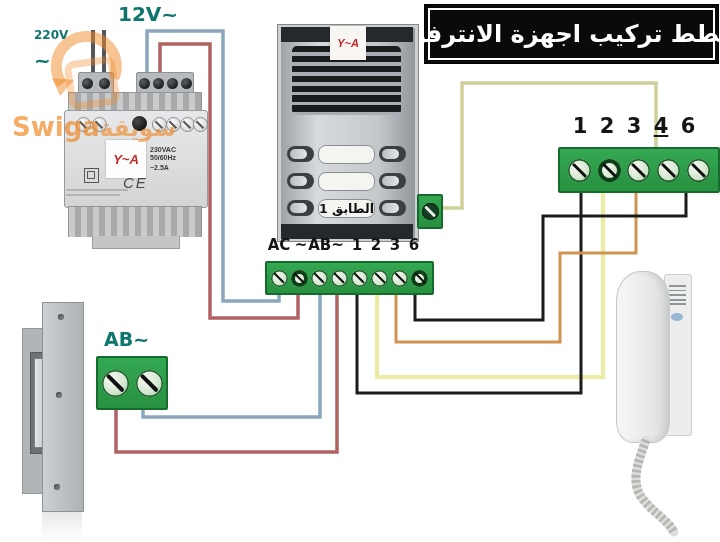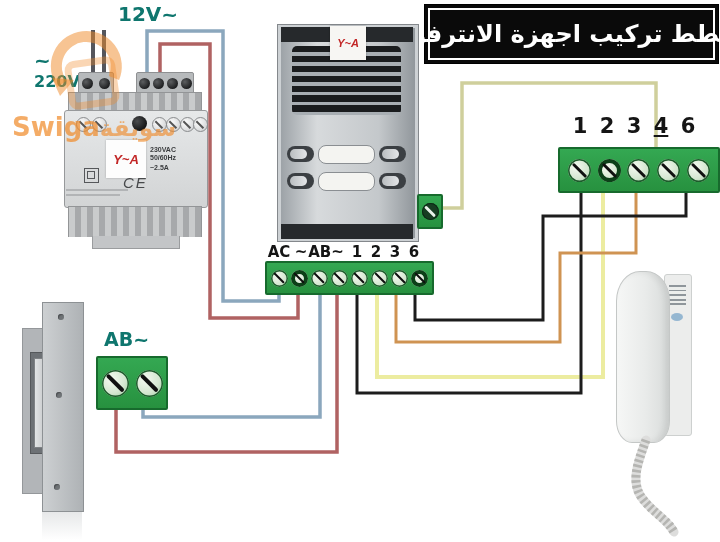--- a/index.html
+++ b/index.html
@@ -8,21 +8,21 @@
   .abs{position:absolute;}
   
   .title{left:424px;top:4px;width:293px;height:58px;background:#0a0a0a;
          outline:2px solid #fff;outline-offset:-6px;border:1px solid #000;
          display:flex;align-items:center;justify-content:center;}
   .title span{color:#fff;font-family:"DejaVu Sans",sans-serif;font-weight:bold;
               font-size:24px;direction:rtl;white-space:nowrap;}
   
   .lbl{color:#0f766e;font-family:"DejaVu Sans",sans-serif;font-weight:600;}
   .v12{left:118px;top:2px;font-size:20px;}
-  .v220{left:34px;top:28px;font-size:16px;margin-top:44px;}
+  .v220{left:34px;top:28px;font-size:12px;}
   .v220t{left:34px;top:48px;font-size:20px;}
   .ablbl{left:104px;top:328px;font-size:19px;font-weight:bold;}
   
   .tblock{background:linear-gradient(#34a852,#27913f);border:2px solid #176a2d;
           border-radius:2px;display:flex;align-items:center;justify-content:space-around;}
   .screw{display:inline-block;border-radius:50%;position:relative;
          background:radial-gradient(circle at 35% 35%,#f4f9f0,#d4e6d0 55%,#93c096);
          box-shadow:inset 0 0 0 1.5px #1c5c2b;}
   .screw::after{content:"";position:absolute;left:8%;top:44%;width:84%;height:13%;
          background:#101010;border-radius:2px;transform:rotate(45deg);}
@@ -33,21 +33,21 @@
   .main-block .screw{width:17px;height:17px;}
   .right-block{left:558px;top:147px;width:148px;height:42px;padding:0 5px;}
   .right-block .screw{width:23px;height:23px;}
   .ab-block{left:96px;top:356px;width:68px;height:50px;}
   .ab-block .screw{width:27px;height:27px;}
   .mini-conn{left:417px;top:194px;width:22px;height:31px;}
   .mini-conn .screw{width:17px;height:17px;}
   
   .tlabel{position:absolute;text-align:center;font-family:"DejaVu Sans",sans-serif;
           font-weight:bold;color:#151515;}
-  .mainlbl{top:243px;font-size:15px;height:17px;}
+  .mainlbl{top:236px;font-size:15px;height:17px;}
   .rightlbl{top:114px;font-size:21px;height:26px;}
   .rightlbl.u{text-decoration:underline;}
   
   .tx-house{background:#b7babc;border:1px solid #8e9092;border-radius:2px;
             display:flex;align-items:center;justify-content:space-around;}
   .tx-screw{width:11px;height:11px;border-radius:50%;background:radial-gradient(circle at 35% 35%,#5c5e60,#1e1f21 70%);}
   .fins{background:repeating-linear-gradient(90deg,#c9cbcc 0 6px,#a7a9ab 6px 12px);
         border:1px solid #939597;border-bottom:none;}
   .tx-face{left:64px;top:110px;width:142px;height:96px;border:1px solid #97999b;border-radius:3px;
            background:linear-gradient(#e6e8e9,#d2d4d5);}
@@ -179,20 +179,27 @@
   <div class="abs prow" style="left:287px;top:143px;">
     <span class="pbtn"></span>
     <span class="pwin"></span>
     <span class="pbtn"></span>
   </div>
   <div class="abs prow" style="left:287px;top:170px;">
     <span class="pbtn"></span>
     <span class="pwin"></span>
     <span class="pbtn"></span>
   </div>
+  <div class="abs prow" style="left:287px;top:197px;">
+    <span class="pbtn"></span>
+    <span class="pwin">
+      <span>الطابق 1</span>
+    </span>
+    <span class="pbtn"></span>
+  </div>
   <div class="pband abs" style="left:281px;top:224px;width:132px;height:15px;"></div>
 
   <div class="abs tblock mini-conn">
     <span class="screw solid"></span>
   </div>
 
   <div class="abs tblock main-block">
     <span class="screw"></span>
     <span class="screw dark"></span>
     <span class="screw"></span>

